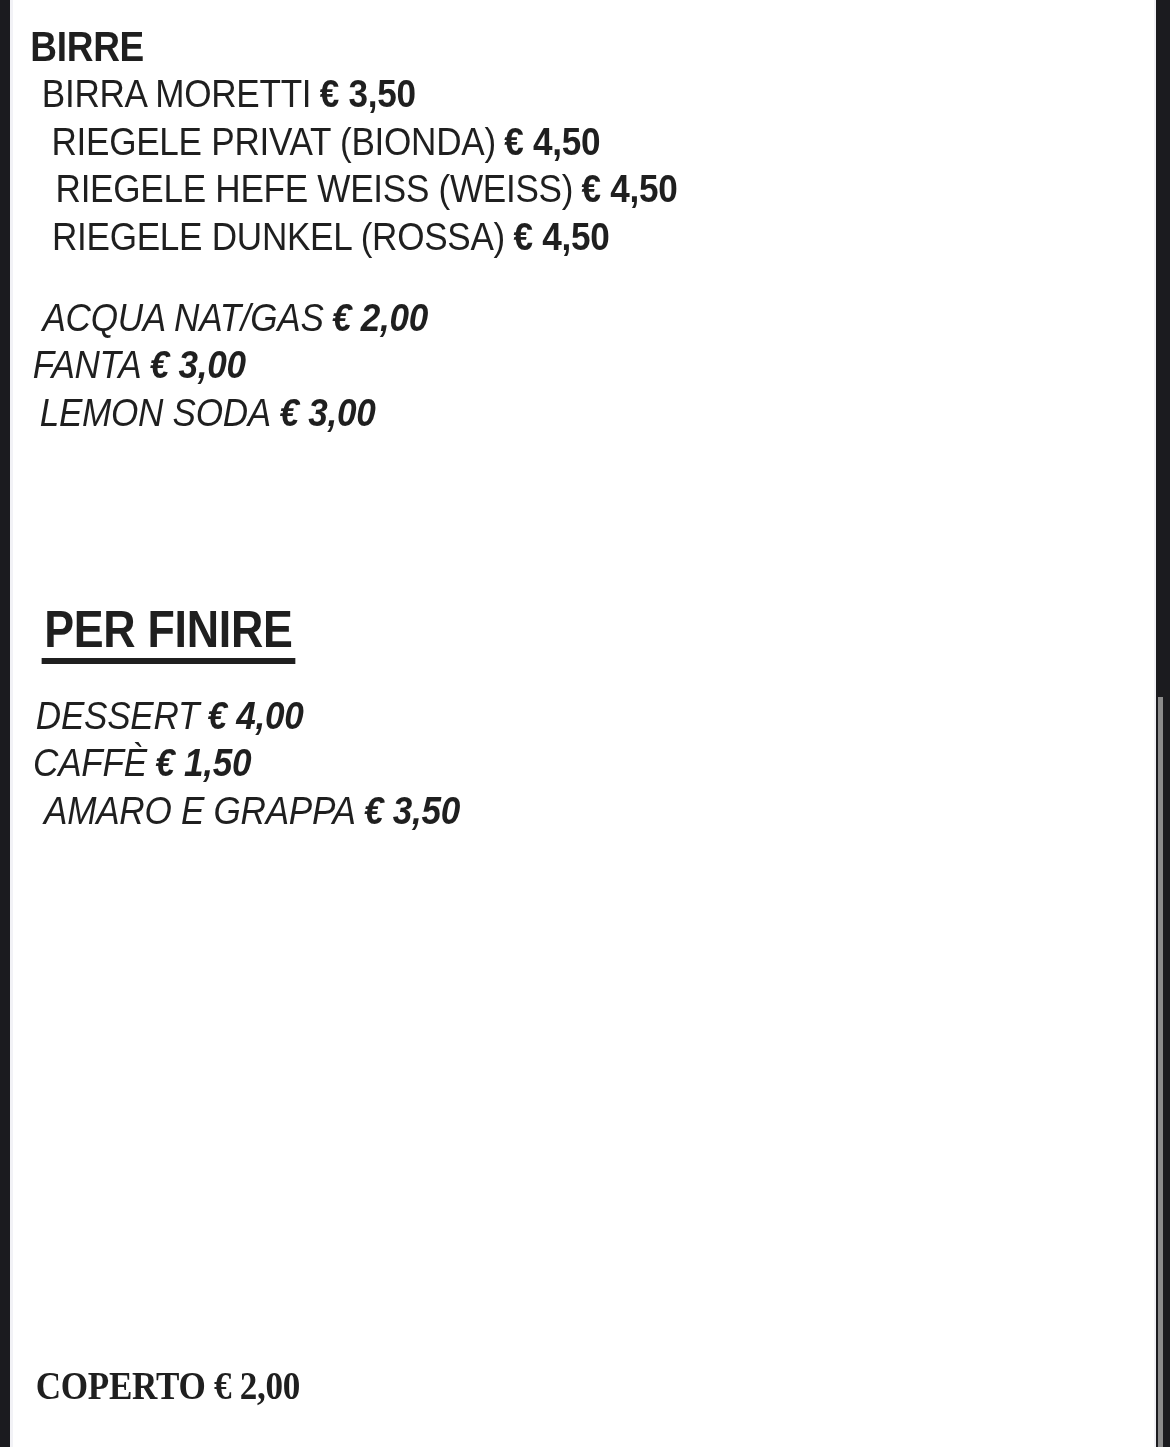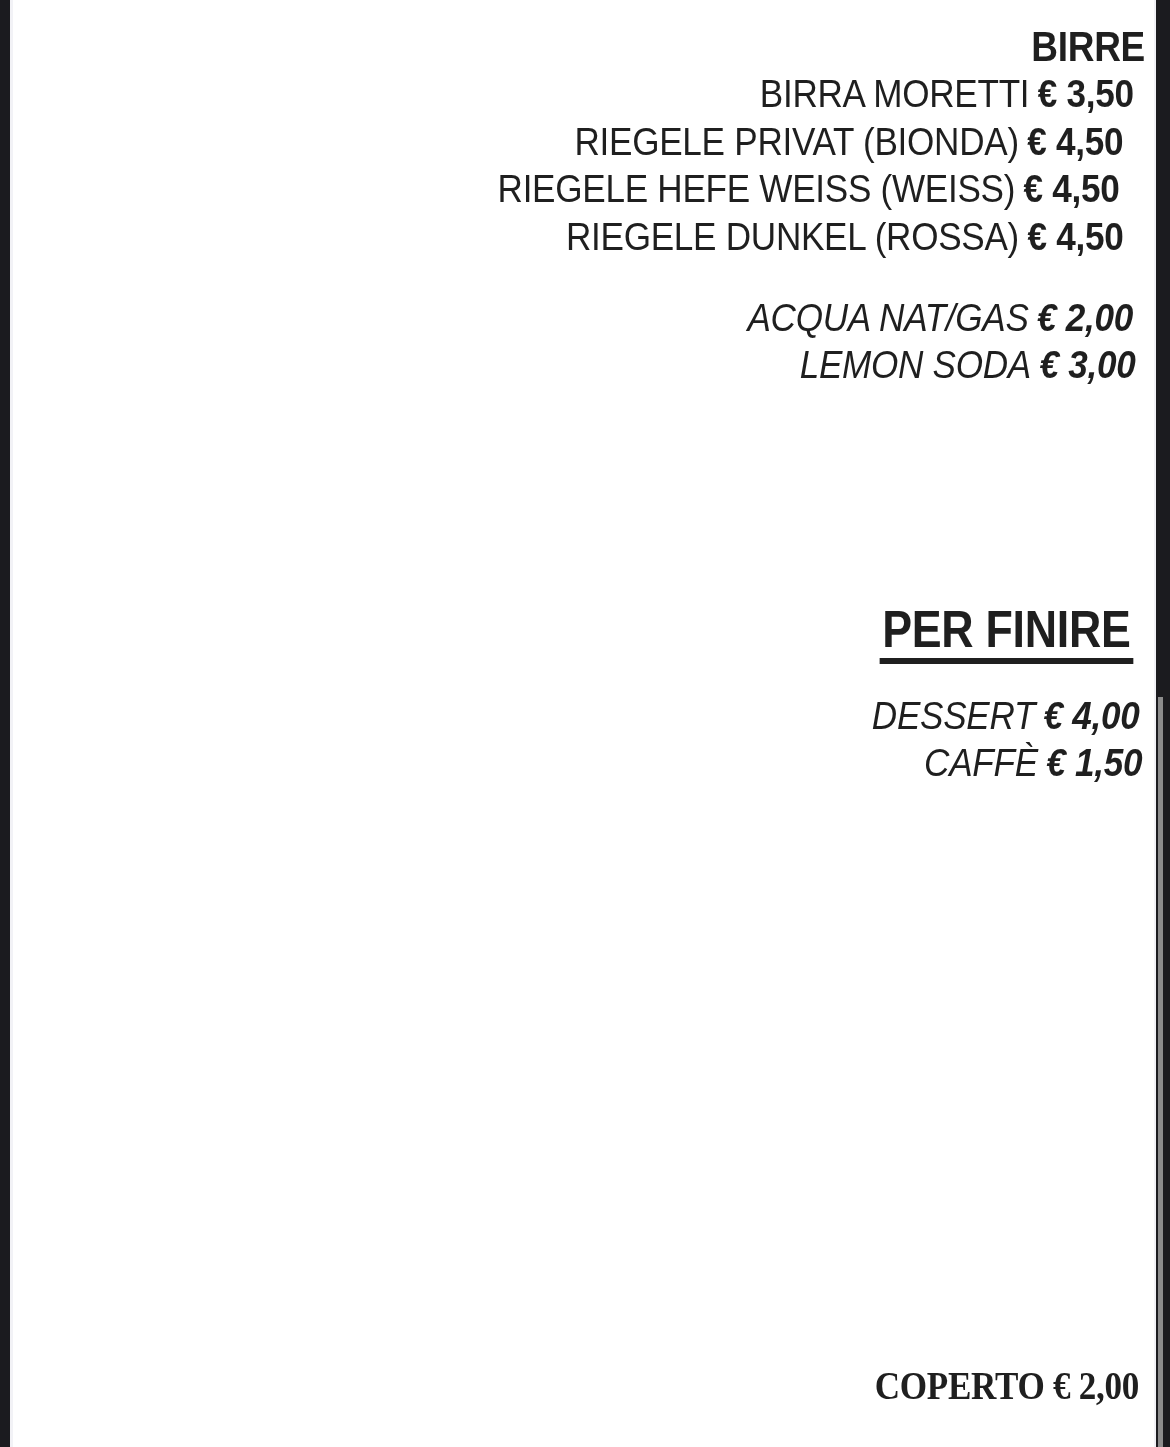--- a/index.html
+++ b/index.html
@@ -42,22 +42,22 @@
   
   .page {
     position: absolute;
     left: 13px; right: 16px; top: 0; bottom: 0;
     background: #ffffff;
     color: #1f1f1f;
   }
 
   .section {
     position: absolute;
-    left: 0; width: 100%;
-    text-align: right;
+    left: 8px; width: 100%;
+    text-align: left;
   }
   .line {
     display: block;
     line-height: 47.4px;
     font-size: 39px;
     white-space: nowrap;
   }
   .squeeze {
     display: inline-block;
     transform: scaleX(0.9);
@@ -108,29 +108,31 @@
   <div class="section" id="section-birre">
     <span class="line heading-line section-heading"><span class="squeeze">BIRRE</span></span>
     <span class="line"><span class="squeeze"><span>BIRRA MORETTI</span><span class="price">€ 3,50</span></span></span>
     <span class="line"><span class="squeeze"><span>RIEGELE PRIVAT (BIONDA)</span><span class="price">€ 4,50</span></span></span>
     <span class="line"><span class="squeeze"><span>RIEGELE HEFE WEISS (WEISS)</span><span class="price">€ 4,50</span></span></span>
     <span class="line"><span class="squeeze"><span>RIEGELE DUNKEL (ROSSA)</span><span class="price">€ 4,50</span></span></span>
   </div>
 
   <div class="section" id="section-bevande">
     <span class="line"><span class="squeeze"><span>ACQUA NAT/GAS</span><span class="price">€ 2,00</span></span></span>
+    <span class="line"><span class="squeeze"><span>FANTA</span><span class="price">€ 3,00</span></span></span>
     <span class="line"><span class="squeeze"><span>LEMON SODA</span><span class="price">€ 3,00</span></span></span>
   </div>
 
   <div class="section" id="per-finire-heading">
     <span class="line heading-line"><span class="squeeze">PER FINIRE</span></span>
   </div>
 
   <div class="section" id="section-per-finire">
     <span class="line"><span class="squeeze"><span>DESSERT</span><span class="price">€ 4,00</span></span></span>
     <span class="line"><span class="squeeze"><span>CAFFÈ</span><span class="price">€ 1,50</span></span></span>
+    <span class="line"><span class="squeeze"><span>AMARO E GRAPPA</span><span class="price">€ 3,50</span></span></span>
   </div>
 
   <div class="section" id="footer-line">
     <span class="line"><span class="squeeze"><span>COPERTO</span><span class="price">€ 2,00</span></span></span>
   </div>
 
 </div>
 
 </body></html>

